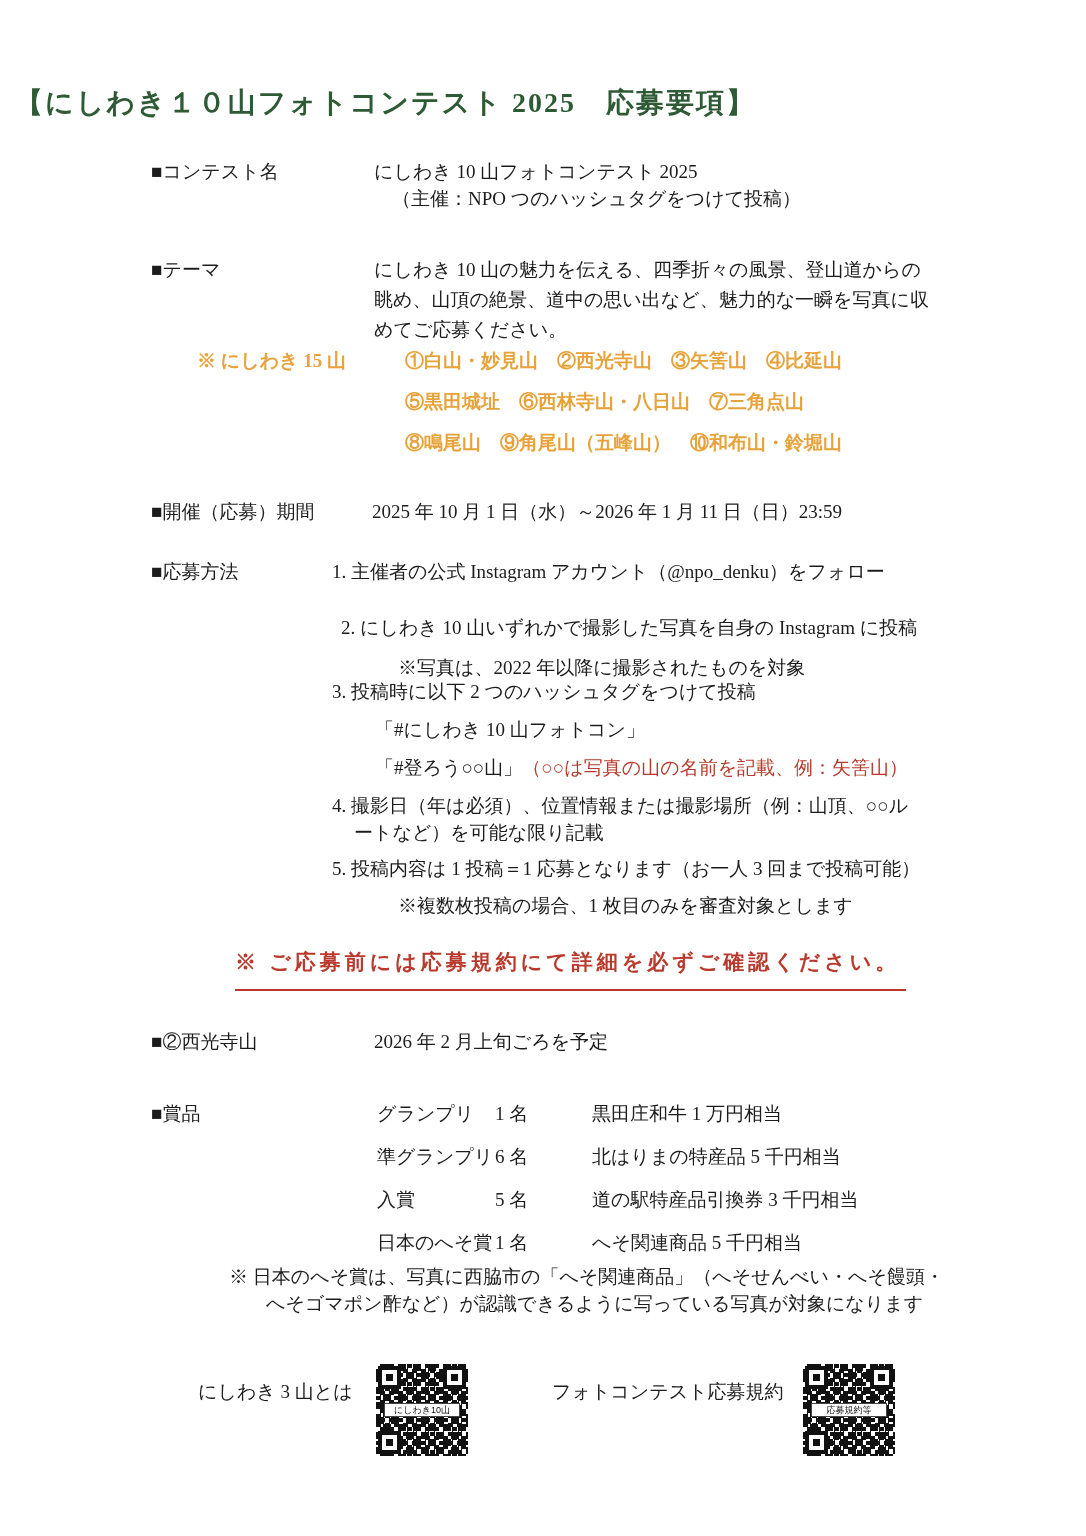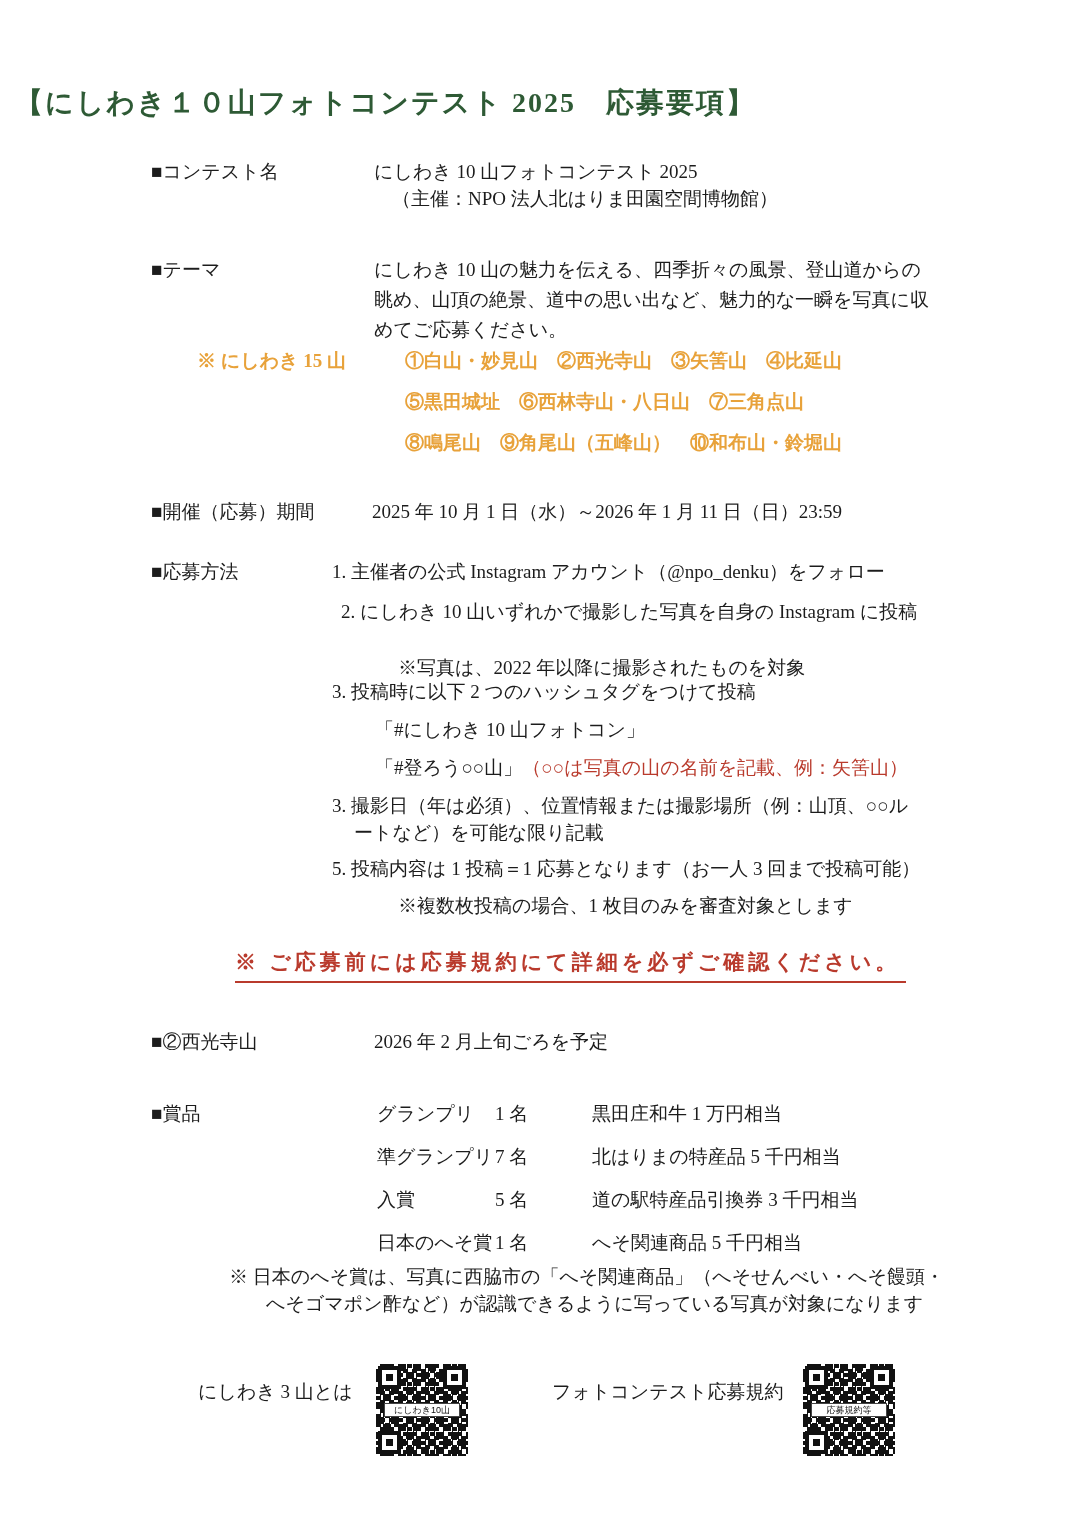--- a/index.html
+++ b/index.html
@@ -23,21 +23,21 @@
     color:var(--accent_orange,#e8a23a);
     font-weight:bold;
     font-size:19px;line-height:27px;
   }
   .redtext{color:var(--alert_red,#b93a2c);}
   .notice{
     position:absolute;left:235px;top:948px;
     font-size:21px;font-weight:bold;letter-spacing:4px;
     color:var(--alert_red,#b93a2c);
     border-bottom:2px solid var(--alert_red,#b93a2c);
-    padding:0 6px 5px 0;white-space:nowrap;text-align:right;
+    padding:0 6px 13px 0;white-space:nowrap;text-align:right;
   }
   
   .qr{
     position:absolute;width:92px;height:92px;
     background-color:#fff;
     background-image:
       conic-gradient(#111 25%,transparent 0 50%,#111 0 75%,transparent 0),
       conic-gradient(#111 25%,#fff 0 50%,#111 0 75%,#fff 0);
     background-size:9px 9px,15px 15px;
   }
@@ -55,62 +55,62 @@
 </style>
 </head>
 <body>
 
 <div class="page">
 
   <h1 class="title">【にしわき１０山フォトコンテスト 2025　応募要項】</h1>
 
   <div class="abs lbl" style="left:137px;top:158px">■コンテスト名</div>
   <div class="abs txt" style="left:360px;top:158px">にしわき 10 山フォトコンテスト 2025</div>
-  <div class="abs txt" style="left:378px;top:185px">（主催：NPO 法人北はりま田園空間博物館）</div>
+  <div class="abs txt" style="left:378px;top:185px">（主催：NPO つのハッシュタグをつけて投稿）</div>
 
   <div class="abs lbl" style="left:137px;top:256px">■テーマ</div>
   <div class="abs txt" style="left:360px;top:256px">にしわき 10 山の魅力を伝える、四季折々の風景、登山道からの</div>
   <div class="abs txt" style="left:360px;top:286px">眺め、山頂の絶景、道中の思い出など、魅力的な一瞬を写真に収</div>
   <div class="abs txt" style="left:360px;top:316px">めてご応募ください。</div>
 
   <div class="abs orange" style="left:197px;top:347px">※ にしわき 15 山</div>
   <div class="abs orange" style="left:405px;top:347px">①白山・妙見山　②西光寺山　③矢筈山　④比延山</div>
   <div class="abs orange" style="left:405px;top:388px">⑤黒田城址　⑥西林寺山・八日山　⑦三角点山</div>
   <div class="abs orange" style="left:405px;top:429px">⑧鳴尾山　⑨角尾山（五峰山）　⑩和布山・鈴堀山</div>
 
   <div class="abs lbl" style="left:137px;top:498px">■開催（応募）期間</div>
   <div class="abs txt" style="left:358px;top:498px">2025 年 10 月 1 日（水）～2026 年 1 月 11 日（日）23:59</div>
 
   <div class="abs lbl" style="left:137px;top:558px">■応募方法</div>
   <div class="abs txt" style="left:318px;top:558px">1. 主催者の公式 Instagram アカウント（@npo_denku）をフォロー</div>
-  <div class="abs txt" style="left:327px;top:598px">2. にしわき 10 山いずれかで撮影した写真を自身の Instagram に投稿</div>
+  <div class="abs txt" style="left:327px;top:614px">2. にしわき 10 山いずれかで撮影した写真を自身の Instagram に投稿</div>
   <div class="abs txt" style="left:384px;top:654px">※写真は、2022 年以降に撮影されたものを対象</div>
   <div class="abs txt" style="left:318px;top:678px">3. 投稿時に以下 2 つのハッシュタグをつけて投稿</div>
   <div class="abs txt" style="left:361px;top:716px">「#にしわき 10 山フォトコン」</div>
   <div class="abs txt" style="left:361px;top:754px"><span>「#登ろう○○山」</span><span class="redtext">（○○は写真の山の名前を記載、例：矢筈山）</span></div>
-  <div class="abs txt" style="left:318px;top:792px">3. 撮影日（年は必須）、位置情報または撮影場所（例：山頂、○○ル</div>
+  <div class="abs txt" style="left:318px;top:792px">4. 撮影日（年は必須）、位置情報または撮影場所（例：山頂、○○ル</div>
   <div class="abs txt" style="left:340px;top:819px">ートなど）を可能な限り記載</div>
   <div class="abs txt" style="left:318px;top:855px">5. 投稿内容は 1 投稿＝1 応募となります（お一人 3 回まで投稿可能）</div>
   <div class="abs txt" style="left:384px;top:892px">※複数枚投稿の場合、1 枚目のみを審査対象とします</div>
 
   <div class="notice">※ ご応募前には応募規約にて詳細を必ずご確認ください。</div>
 
   <div class="abs lbl" style="left:137px;top:1028px">■②西光寺山</div>
   <div class="abs txt" style="left:360px;top:1028px">2026 年 2 月上旬ごろを予定</div>
 
   <div class="abs lbl" style="left:137px;top:1100px">■賞品</div>
 
   <div class="abs txt" style="left:0;top:1100px;width:100%">
     <span class="abs" style="left:363px">グランプリ</span>
     <span class="abs" style="left:481px">1 名</span>
     <span class="abs" style="left:578px">黒田庄和牛 1 万円相当</span>
   </div>
   <div class="abs txt" style="left:0;top:1143px;width:100%">
     <span class="abs" style="left:363px">準グランプリ</span>
-    <span class="abs" style="left:481px">7 名</span>
+    <span class="abs" style="left:481px">6 名</span>
     <span class="abs" style="left:578px">北はりまの特産品 5 千円相当</span>
   </div>
   <div class="abs txt" style="left:0;top:1186px;width:100%">
     <span class="abs" style="left:363px">入賞</span>
     <span class="abs" style="left:481px">5 名</span>
     <span class="abs" style="left:578px">道の駅特産品引換券 3 千円相当</span>
   </div>
   <div class="abs txt" style="left:0;top:1229px;width:100%">
     <span class="abs" style="left:363px">日本のへそ賞</span>
     <span class="abs" style="left:481px">1 名</span>

